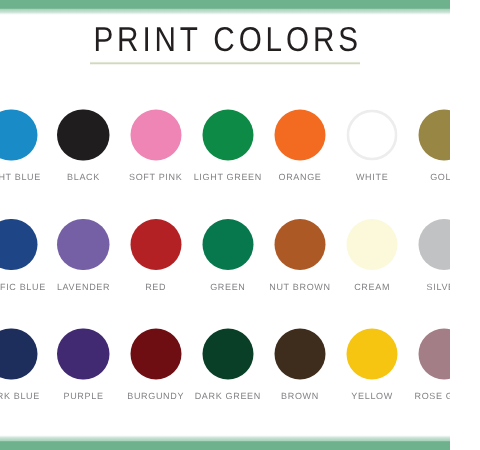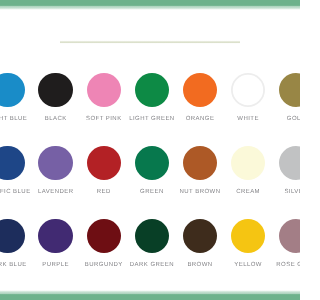--- a/index.html
+++ b/index.html
@@ -57,20 +57,21 @@
   .dot.outlined{box-shadow:inset 0 0 0 1.8px #ededed;}
   .label{margin-top:8.4px;font-size:6px;letter-spacing:0.45px;color:#828286;
     white-space:nowrap;line-height:6px;filter:blur(0.001px);}
 </style>
 </head>
 <body>
 
 <div class="page">
   <div class="edge-band top"></div>
   <div class="edge-band bottom"></div>
+  <div class="title"><span>PRINT COLORS</span></div>
   <div class="title-rule"></div>
   <div class="grid" id="grid">
       <div class="cell" style="left: -40.4px; top: 72.8px;">
         <div class="dot" style="background: rgb(25, 140, 200); width: 34.4px; height: 34.4px;"></div>
         <div class="label">LIGHT BLUE</div>
       </div>
       <div class="cell" style="left: 7.7px; top: 72.8px;">
         <div class="dot" style="background: rgb(31, 29, 29); width: 34.4px; height: 34.4px;"></div>
         <div class="label">BLACK</div>
       </div>

